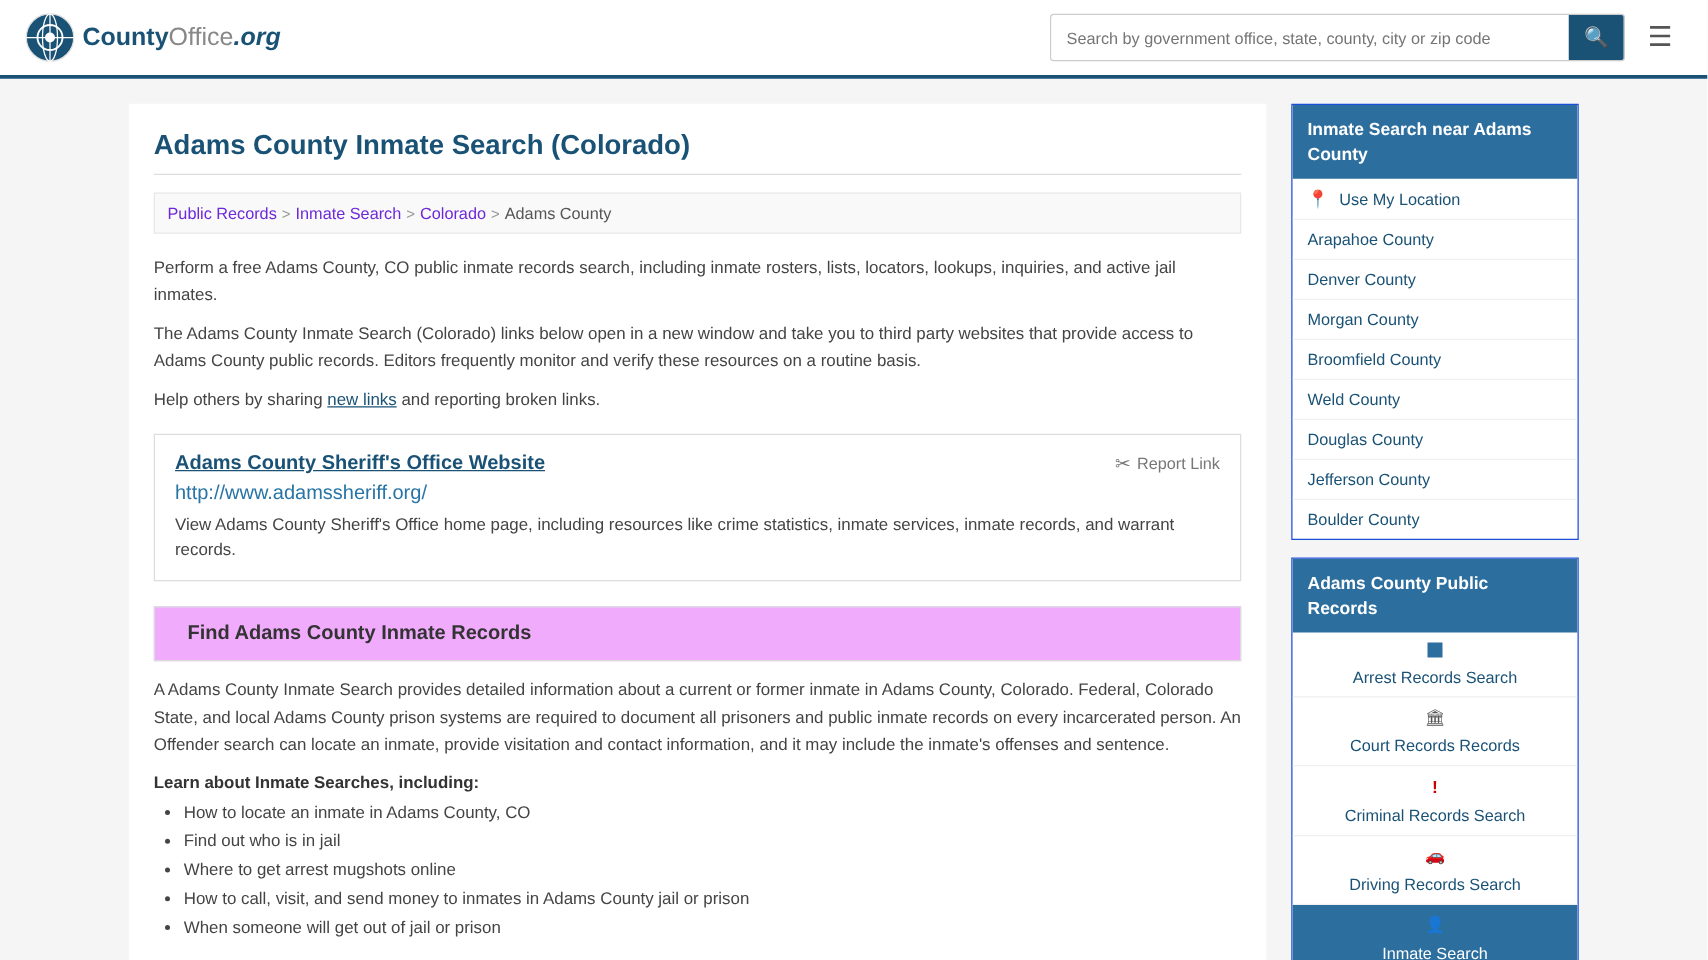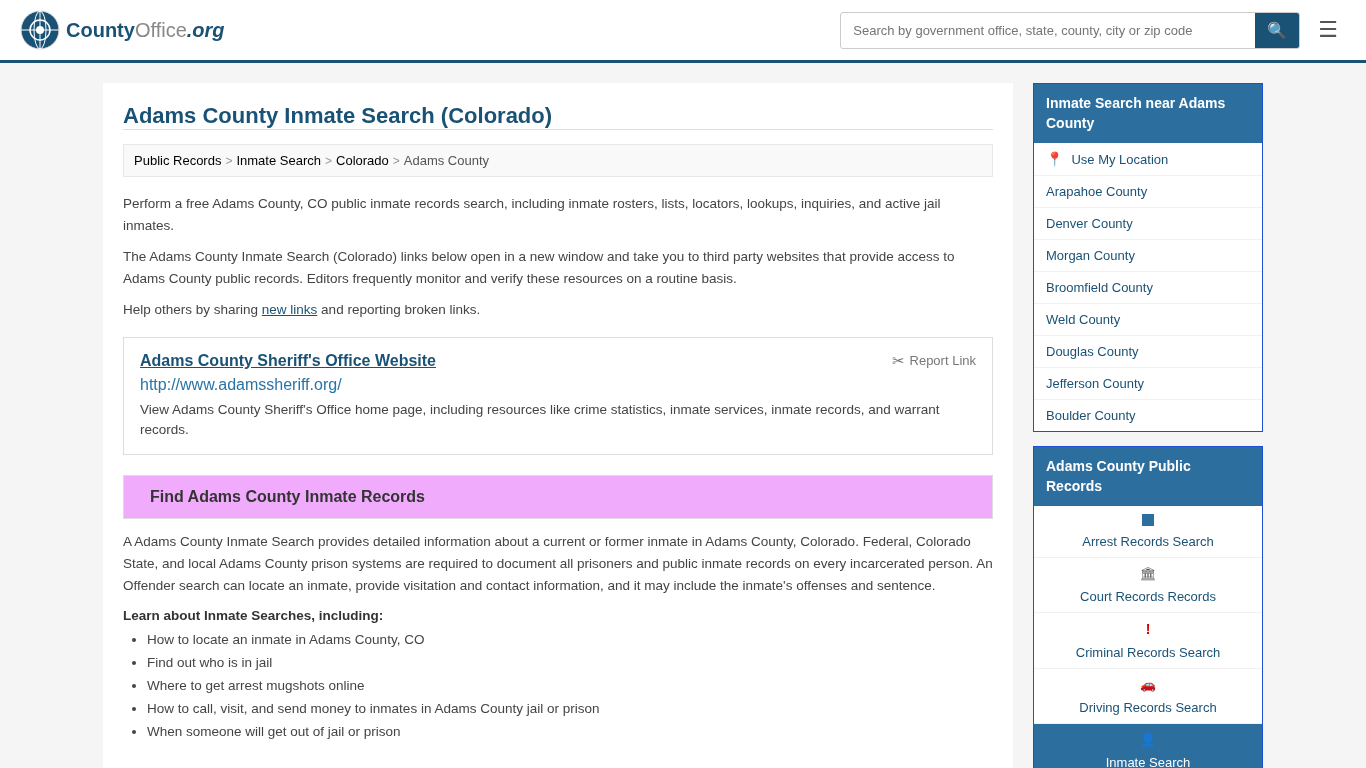--- a/index.html
+++ b/index.html
@@ -80,33 +80,34 @@
       flex-shrink: 0;
     }
 
     
     .page-title {
       font-size: 22px;
       font-weight: bold;
       color: #1a5276;
       margin-bottom: 14px;
       border-bottom: 1px solid #ddd;
+      padding-bottom: 10px;
     }
     .breadcrumb {
       display: flex;
       align-items: center;
       gap: 4px;
       font-size: 13px;
       margin-bottom: 16px;
       background: #f9f9f9;
       padding: 8px 10px;
       border: 1px solid #e8e8e8;
     }
     .breadcrumb a {
-      color: #000000;
+      color: #6d28d9;
       text-decoration: none;
     }
     .breadcrumb-sep { color: #999; font-size: 12px; }
     .breadcrumb-current { color: #555; }
 
     .intro-text {
       font-size: 13.5px;
       line-height: 1.6;
       margin-bottom: 10px;
       color: #444;

